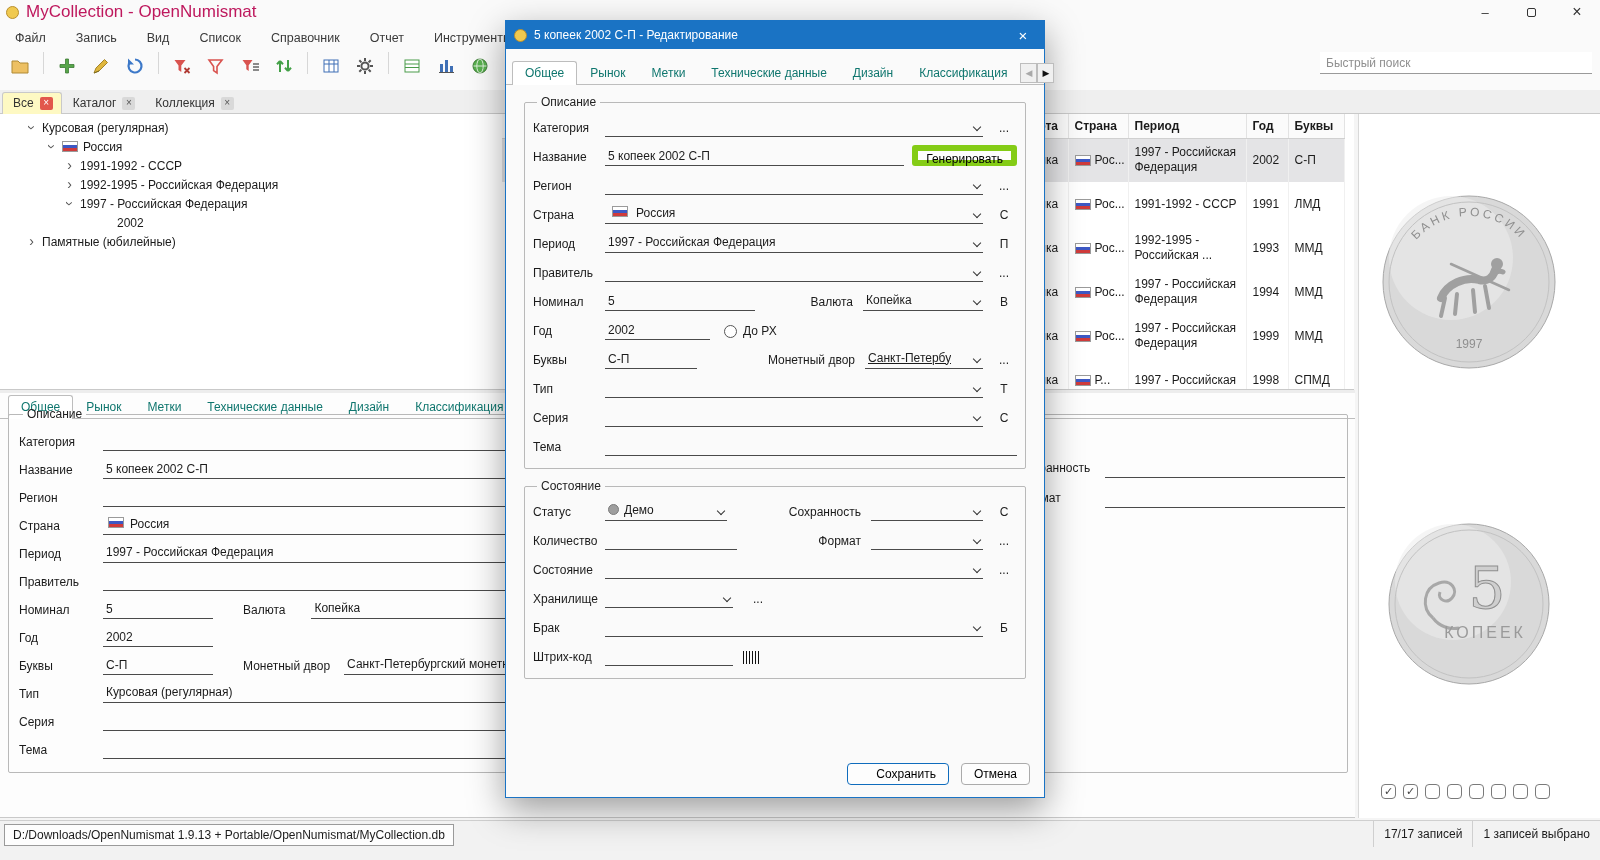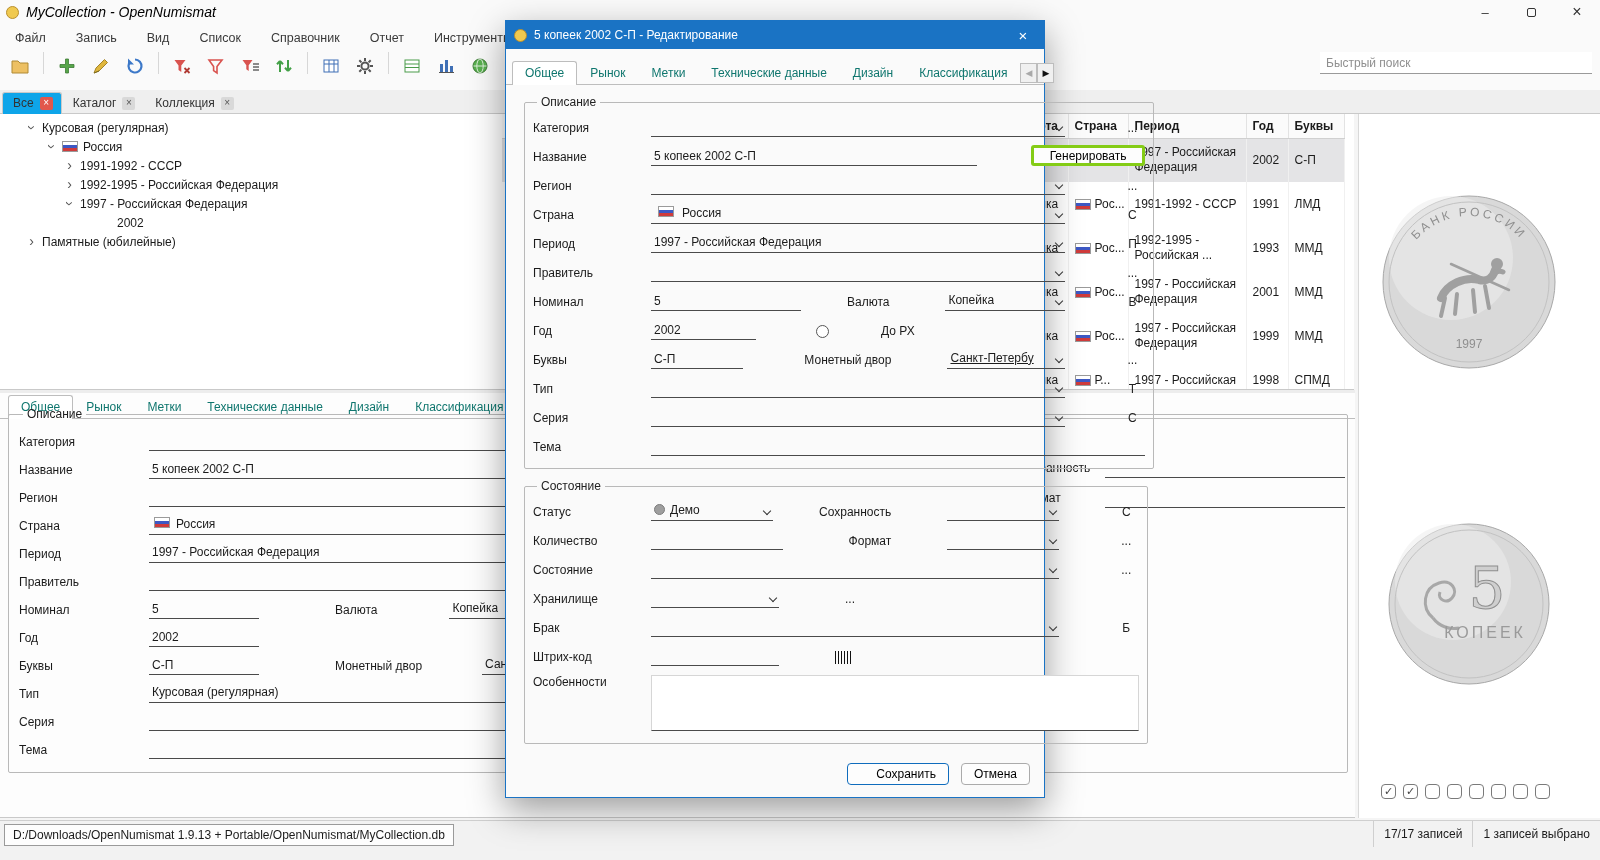--- a/index.html
+++ b/index.html
@@ -3,38 +3,38 @@
 <meta charset="utf-8">
 <style>
   * { margin:0; padding:0; box-sizing:border-box; }
   html,body { width:1600px; height:860px; }
   body { font-family:"Liberation Sans", sans-serif; font-size:12px; color:#1b1b1b; background:#e8e8e8; }
   .app { position:relative; width:1600px; height:860px; background:#f5f5f5; overflow:hidden; }
 
   
   .titlebar { position:absolute; left:0; top:0; width:1600px; height:24px; background:#fafafa; display:flex; align-items:center; padding-left:6px; gap:7px; }
   .coin-dot { width:13px; height:13px; border-radius:50%; background:#f0c94f; border:1.5px solid #b98f2e; flex:none; display:inline-block; }
-  .wtitle { font-size:14px; color:#000000;font-style:italic; }
+  .wtitle { font-size:17px; color:#be185d; }
   .wctrls { margin-left:auto; display:flex; height:24px; }
   .wbtn { width:46px; height:24px; display:flex; align-items:center; justify-content:center; font-size:13px; color:#333; }
   .maxbox { width:9px; height:9px; border:1px solid #333; border-radius:2px; }
 
   .menubar { position:absolute; left:0; top:24px; width:1600px; height:28px; background:#fafafa; display:flex; align-items:center; }
   .menu-item { padding:5px 15px; color:#3a3a3a; font-size:12.5px; }
 
   .toolbar { position:absolute; left:0; top:52px; width:1600px; height:38px; background:#fafafa; display:flex; align-items:flex-start; padding-left:6px; gap:6px; }
   .tbtn { width:28px; height:28px; display:flex; align-items:center; justify-content:center; border-radius:3px; flex:none; }
   .tsep { width:1px; height:22px; background:#d7d7d7; margin:0 3px; flex:none; }
   .search-wrap { margin-left:auto; margin-right:8px; width:272px; }
   .search-input { width:100%; height:22px; border:none; border-bottom:1px solid #9a9a9a; background:#fff; font:inherit; padding:0 6px; color:#333; }
   .search-input::placeholder { color:#8f8f8f; }
 
   .viewtabs { position:absolute; left:0; top:90px; width:1600px; height:24px; background:#efefef; border-bottom:1px solid #c9c9c9; display:flex; align-items:flex-end; padding-left:2px; }
   .vtab { display:flex; align-items:center; gap:6px; padding:3px 8px 4px 10px; border:1px solid transparent; border-bottom:none; margin-bottom:-1px; color:#333; }
-  .vtab.active { background:#0ea5e9; border-color:#c9c9c9; border-radius:3px 3px 0 0; }
+  .vtab.active { background:#fef9c3; border-color:#c9c9c9; border-radius:3px 3px 0 0; }
   .tclose { width:13px; height:13px; border-radius:2px; background:#d9d9d9; color:#555; font-size:10px; line-height:12px; text-align:center; }
   .tclose.red { background:#e2574c; color:#fff; }
 
   
   .tree-panel { position:absolute; left:0; top:114px; width:503px; height:276px; background:#fff; border-right:1px solid #e0e0e0; border-bottom:1px solid #c9c9c9; overflow:hidden; }
   .tree { overflow:hidden; height:146px; padding-top:4px; }
   .tree-item { display:flex; align-items:center; height:19px; gap:5px; white-space:nowrap; }
   .twisty { width:11px; color:#555; font-size:14px; line-height:11px; display:inline-block; text-align:center; flex:none; }
   .twisty.open { transform:rotate(90deg); }
   .flag { width:16px; height:11px; flex:none; border:1px solid #9a9a9a; background:linear-gradient(#ffffff 0 33%, #3d58c4 33% 66%, #cf3b3b 66% 100%); display:inline-block; }
@@ -55,21 +55,21 @@
 
   
   .detail-panel { position:absolute; left:0; top:393px; width:1355px; height:425px; background:#fdfdfd; border-bottom:1px solid #c9c9c9; }
   .dtabs { display:flex; align-items:flex-end; height:26px; border-bottom:1px solid #bdbdbd; padding:0 8px; }
   .tab { padding:4px 12px 5px; border:1px solid transparent; border-bottom:none; margin-bottom:-1px; color:#0f766e; white-space:nowrap; }
   .tab.active { background:#fff; border-color:#bdbdbd; border-radius:3px 3px 0 0; }
   .group { border:1px solid #b9b9b9; border-radius:2px; background:transparent; }
   .group legend { padding:0 4px; margin-left:4px; font-size:12px; color:#222; }
   .main-group { position:absolute; left:8px; top:14px; width:1340px; height:366px; padding:10px 10px 6px; }
   .rowstack { display:flex; flex-direction:column; gap:8px; }
-  .frow { display:flex; align-items:flex-end; height:20px;gap:46px; }
+  .frow { display:flex; align-items:flex-end; height:20px; }
   .flabel { flex:none; font-size:12px; padding-bottom:2px; color:#1b1b1b; }
   .main-frow { width:1016px; }
   .main-frow .flabel { width:84px; }
   .midlabel { margin-left:auto; padding:0 10px 2px 0; white-space:nowrap; }
   .combo { display:flex; align-items:center; border-bottom:1px solid #4a4a4a; height:20px; position:relative; padding:0 16px 2px 3px; background:transparent; }
   .combo .ctext { white-space:nowrap; overflow:hidden; }
   .chev { position:absolute; right:3px; top:7px; width:6px; height:6px; border-right:1.5px solid #333; border-bottom:1.5px solid #333; transform:rotate(45deg); }
   .grow { flex:1; min-width:0; }
   .uline { border:none; border-bottom:1px solid #4a4a4a; background:transparent; height:20px; font:inherit; padding:0 3px; color:#1b1b1b; }
   .sidebtn { margin-left:8px; width:26px; height:19px; border:none; background:transparent; font:inherit; color:#222; flex:none; cursor:default; }
@@ -91,21 +91,21 @@
   .dlg-titlebar { height:28px; background:#1a73c4; color:#fff; display:flex; align-items:center; padding-left:8px; gap:7px; flex:none; }
   .dlg-title { font-size:12px; }
   .dlg-close { margin-left:auto; width:42px; height:28px; display:flex; align-items:center; justify-content:center; font-size:15px; color:#fff; }
   .dlg-tabs { display:flex; align-items:flex-end; height:32px; border-bottom:1px solid #bdbdbd; padding:0 6px; margin-top:4px; flex:none; }
   .tab-arrows { margin-left:auto; display:flex; margin-bottom:1px; }
   .tarrow { width:17px; height:20px; border:1px solid #bdbdbd; background:#f0f0f0; display:flex; align-items:center; justify-content:center; font-size:9px; color:#111; }
   .tarrow.disabled { color:#a9a9a9; }
   .dlg-group { margin:10px 18px 0; padding:8px 8px 12px; }
   .dlg-group .flabel { width:72px; }
   .dlg-rowstack { display:flex; flex-direction:column; gap:9px; }
-  .genbtn { margin-left:8px; border:3px solid #84cc16; border-radius:3px; background:#fdfdfd; font:inherit; padding:1px 16px; height:21px; flex:none; }
+  .genbtn { margin-left:8px; border:6px solid #84cc16; border-radius:3px; background:#fdfdfd; font:inherit; padding:1px 8px; height:21px; flex:none; }
   .features { flex:1; height:56px; border:1px solid #d6d6d6; border-bottom:1px solid #4a4a4a; background:#fff; font:inherit; resize:none; }
   .frow.tall { height:auto; align-items:flex-start; }
   .dlg-buttons { margin-top:auto; display:flex; justify-content:flex-end; gap:12px; padding:0 14px 12px; }
   .btn { border:1px solid #ababab; border-radius:4px; background:#fdfdfd; font:inherit; padding:3px 12px; min-width:64px; }
   .btn.default { border:1.5px solid #0f6cbd;padding-left:28px; }
 </style>
 </head>
 <body>
 
 <div class="app">
@@ -341,21 +341,21 @@
         <tr>
           <td></td>
           <td>Копейка</td>
           <td>
               <span class="cell-country">
                 <span class="flag"></span>
                 <span>Рос...</span>
               </span>
             </td>
           <td>1997 - Российская Федерация</td>
-          <td>2001</td>
+          <td>1994</td>
           <td>ММД</td>
         </tr>
         <tr>
           <td></td>
           <td>Копейка</td>
           <td>
               <span class="cell-country">
                 <span class="flag"></span>
                 <span>Рос...</span>
               </span>
@@ -700,24 +700,20 @@
               <span class="ctext"></span>
               <i class="chev"></i>
             </div>
           <button class="sidebtn">Б</button>
         </div>
         <div class="frow">
           <span class="flabel">Штрих-код</span>
           <input class="uline" style="width: 128px;">
           <span class="barcode"></span>
         </div>
-        <div class="frow tall">
-          <span class="flabel">Особенности</span>
-          <textarea class="features" style=""></textarea>
-        </div>
       </div>
     </fieldset>
 
     <div class="dlg-buttons">
       <button class="btn default">Сохранить</button>
       <button class="btn">Отмена</button>
     </div>
   </div>
 
 </div>

